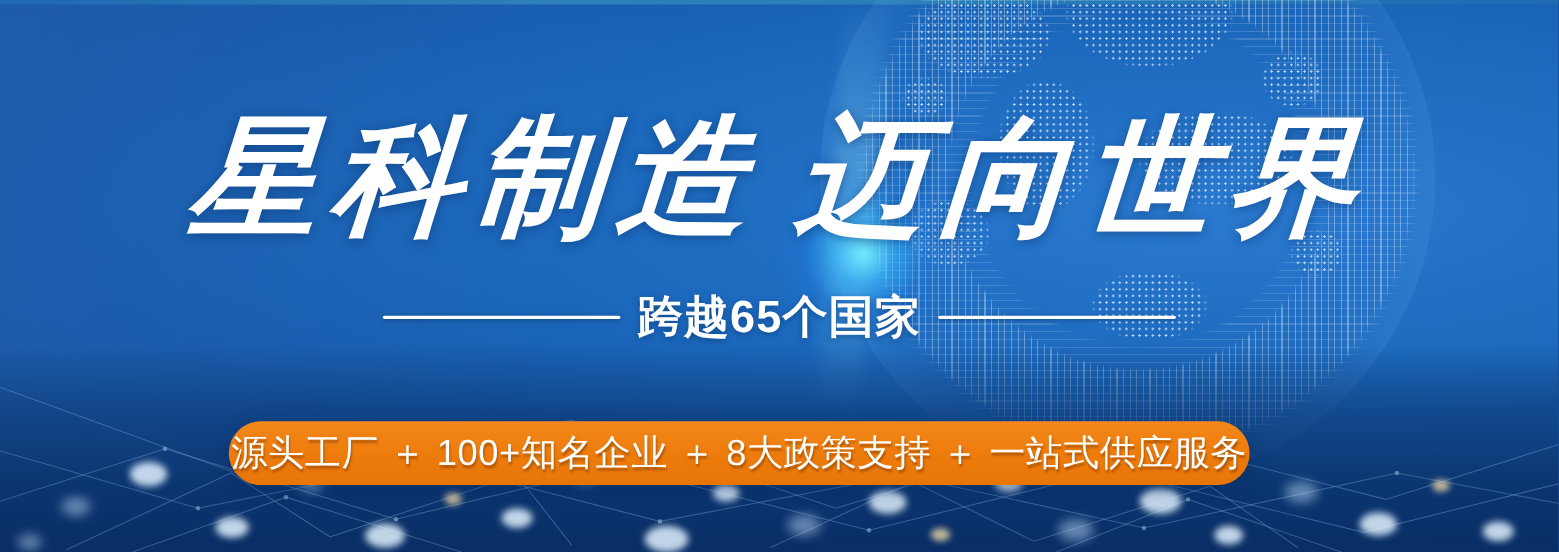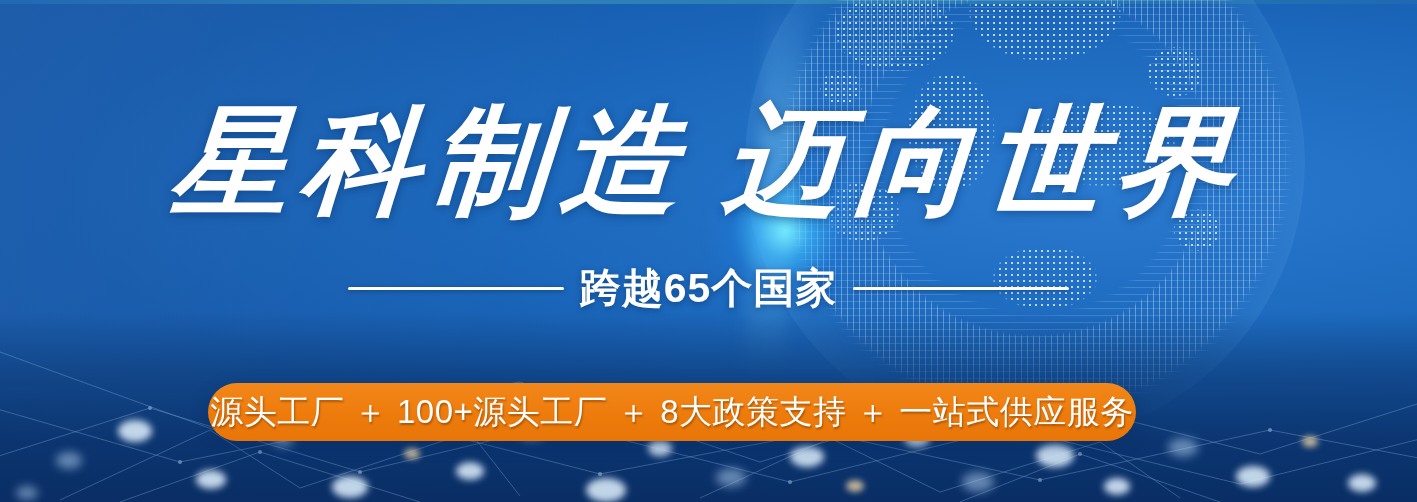--- a/index.html
+++ b/index.html
@@ -258,17 +258,17 @@
       <span>星科制造</span><span class="gap"></span><span>迈向世界</span>
     </div>
 
     <div class="subline">
       <div class="rule"></div>
       <div class="subtitle">跨越65个国家</div>
       <div class="rule"></div>
     </div>
 
     <div class="cta-pill">
-      <span class="cta-text">源头工厂 ＋ 100+源头工厂 ＋ 8大政策支持 ＋ 一站式供应服务</span>
+      <span class="cta-text">源头工厂 ＋ 100+知名企业 ＋ 8大政策支持 ＋ 一站式供应服务</span>
     </div>
 
   </div>
 </div>
 
 </body></html>

